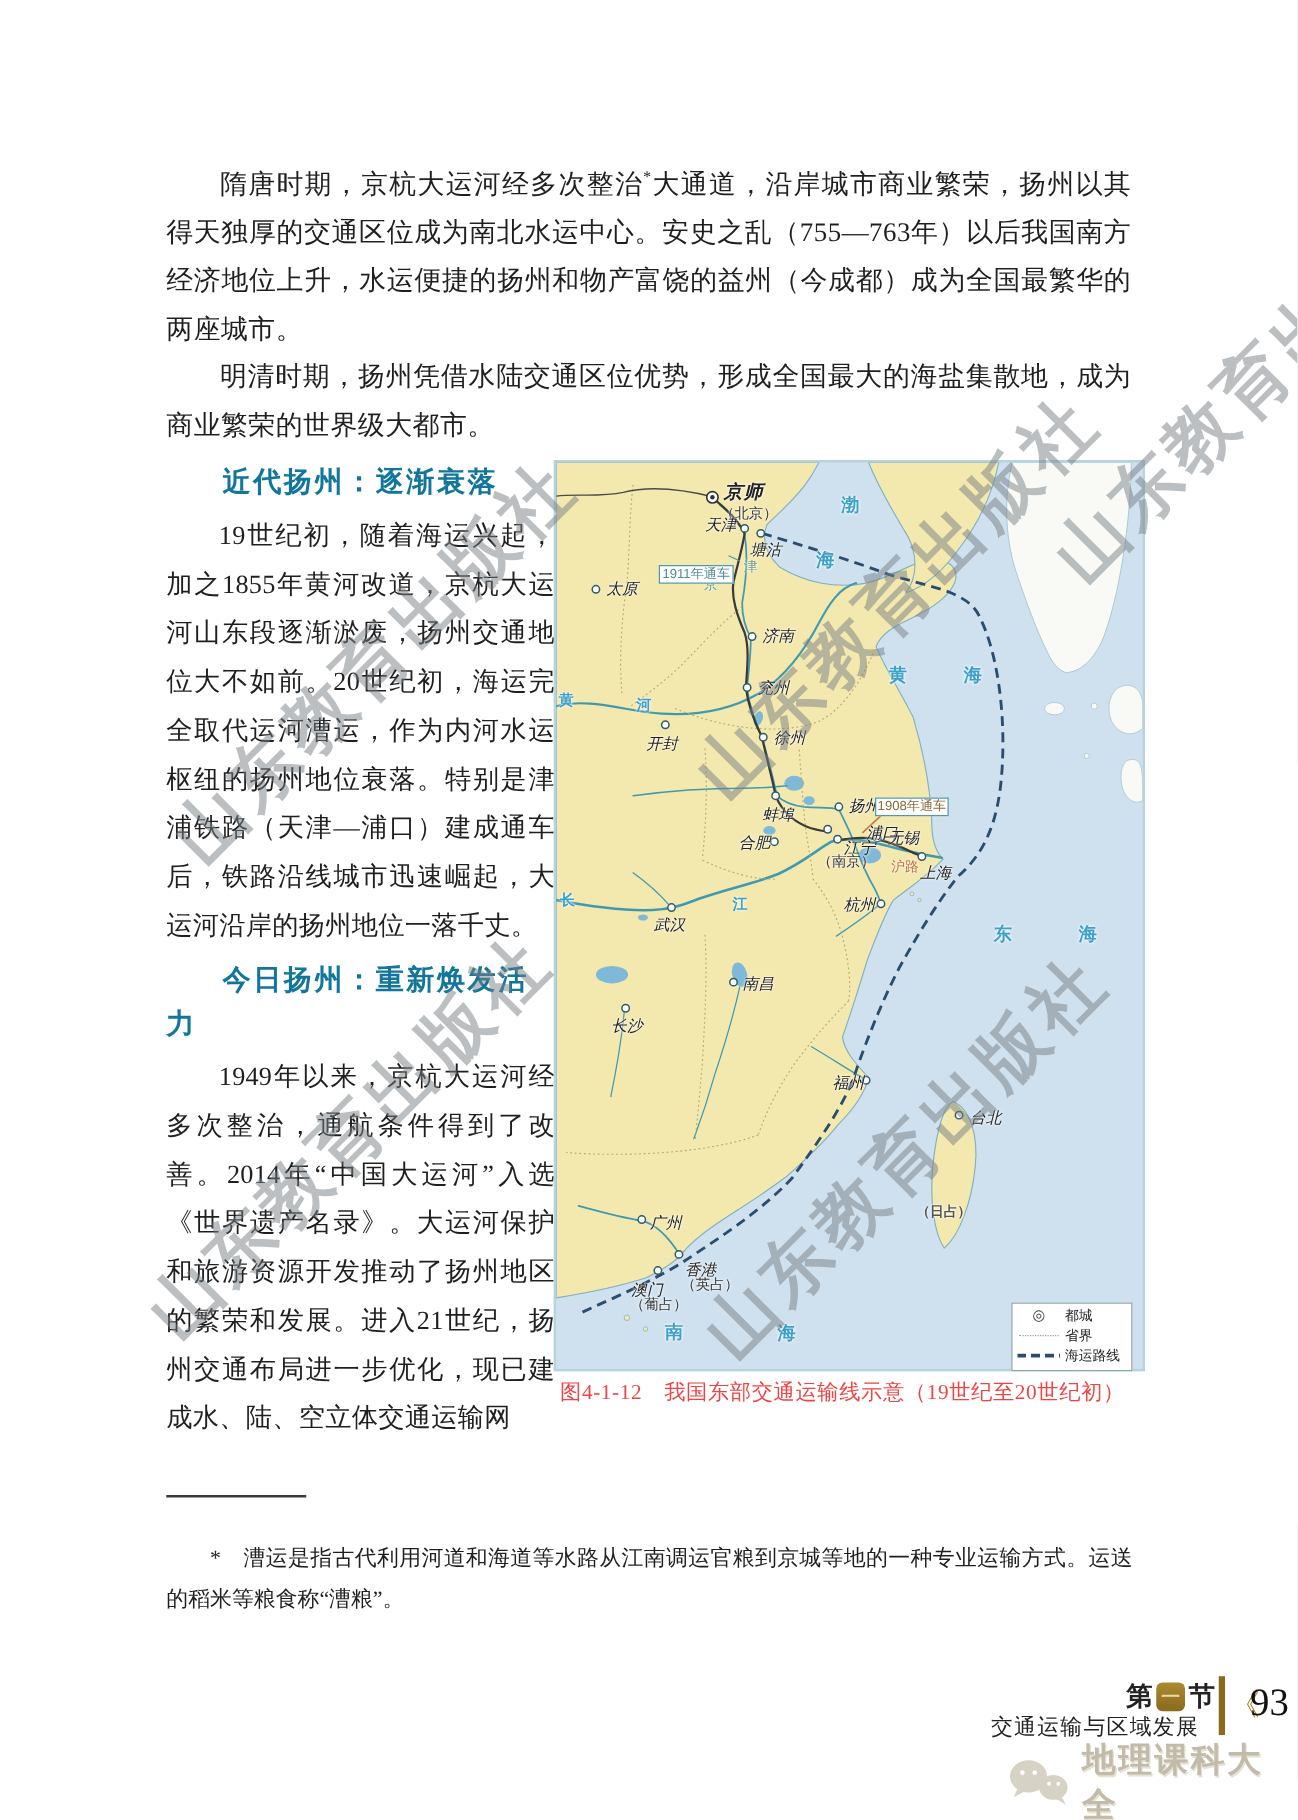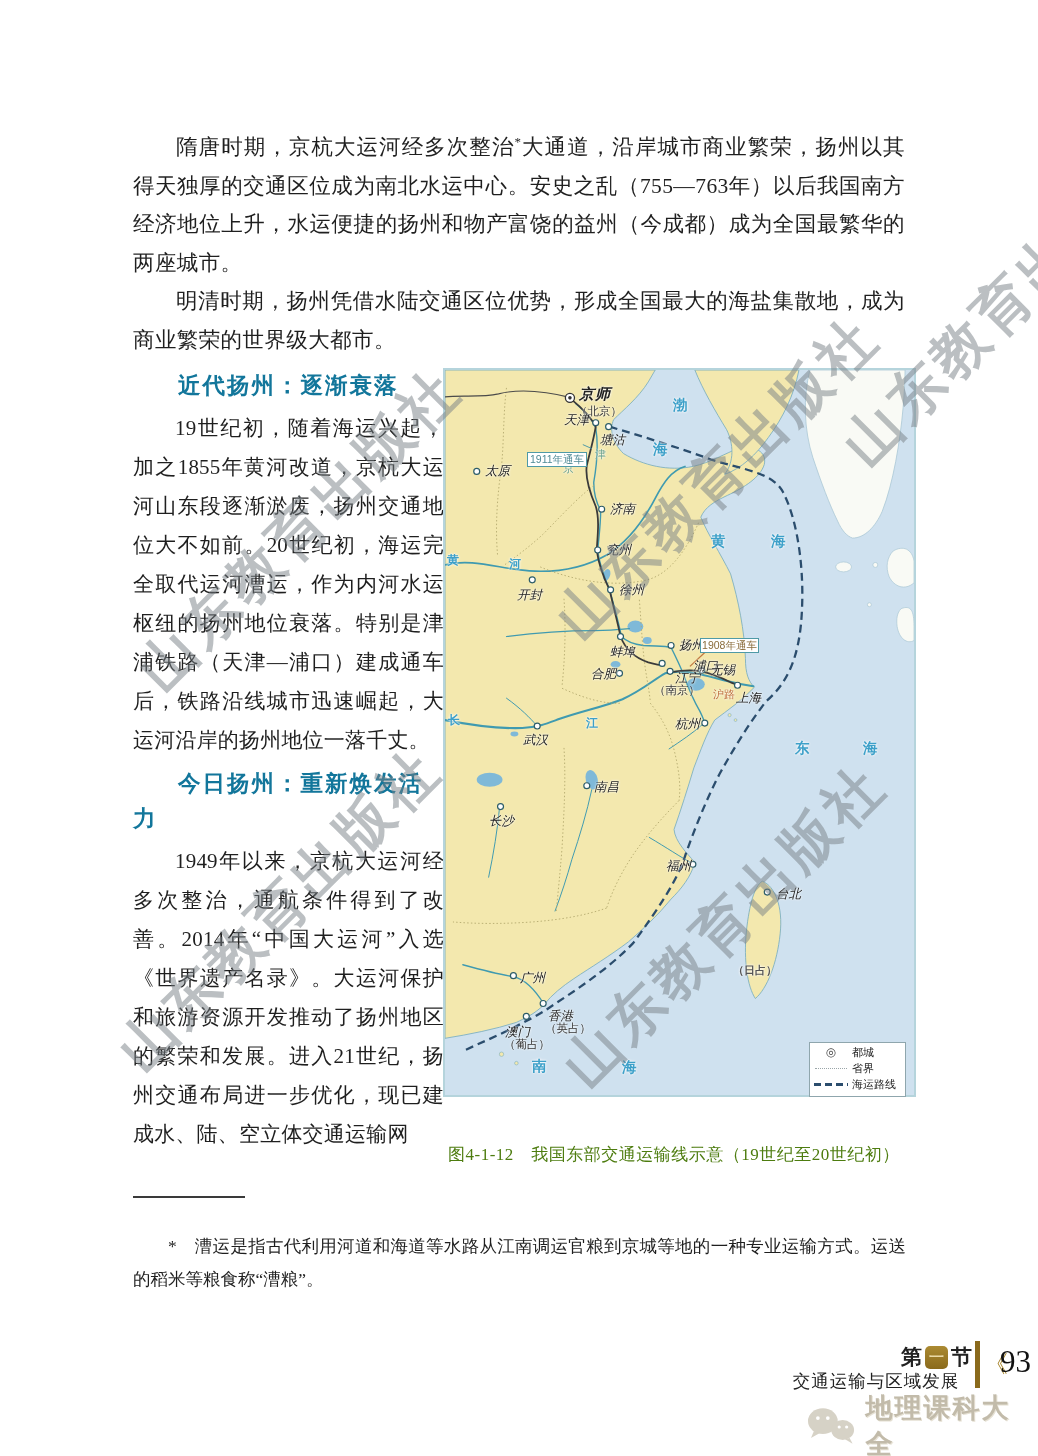--- a/index.html
+++ b/index.html
@@ -32,21 +32,21 @@
   .mlab.yearbox{background:#fff;border:1px solid #4f9aa6;font-size:10.5px;line-height:13px;
                 text-align:center;padding:0;text-shadow:none;}
   .legend{position:absolute;left:364px;top:672px;width:95px;height:51px;background:#fff;
           border:1px solid #8fa6ad;padding:1px 0;}
   .lrow{display:flex;align-items:center;height:16px;}
   .lsym{width:42px;display:flex;justify-content:center;align-items:center;color:#444;font-size:12px;}
   .ltext{font-family:"Liberation Sans",sans-serif;font-size:11px;color:#222;}
   .dotline{width:32px;height:0;border-top:1.5px dotted #9aa5a8;}
   .dashline{width:34px;height:3px;
             background:repeating-linear-gradient(90deg,#2b4d6d 0 7px,transparent 7px 11px);}
-  .map-caption{position:absolute;left:448px;top:1143px;width:480px;font-size:17px;color:#4d7c0f;
+  .map-caption{position:absolute;left:448px;top:1102px;width:480px;font-size:17px;color:#ef4444;
                letter-spacing:.5px;}
   
   .fn-rule{position:absolute;left:133px;top:1196px;width:112px;height:0;border-top:2px solid #3a3a3a;}
   .footnote{position:absolute;left:133px;top:1212px;width:773px;font-size:17.5px;line-height:33px;
             text-align:justify;text-indent:2em;}
   
   .foot-sec{position:absolute;left:901px;top:1343px;display:flex;align-items:center;gap:3px;
             font-family:"Liberation Sans",sans-serif;font-weight:700;font-size:21px;color:#222;}
   .sec-square{display:inline-flex;justify-content:center;align-items:center;width:23px;height:23px;
               border-radius:5px;background:linear-gradient(#ab8a32,#8a6a1c);color:#ead9a6;

